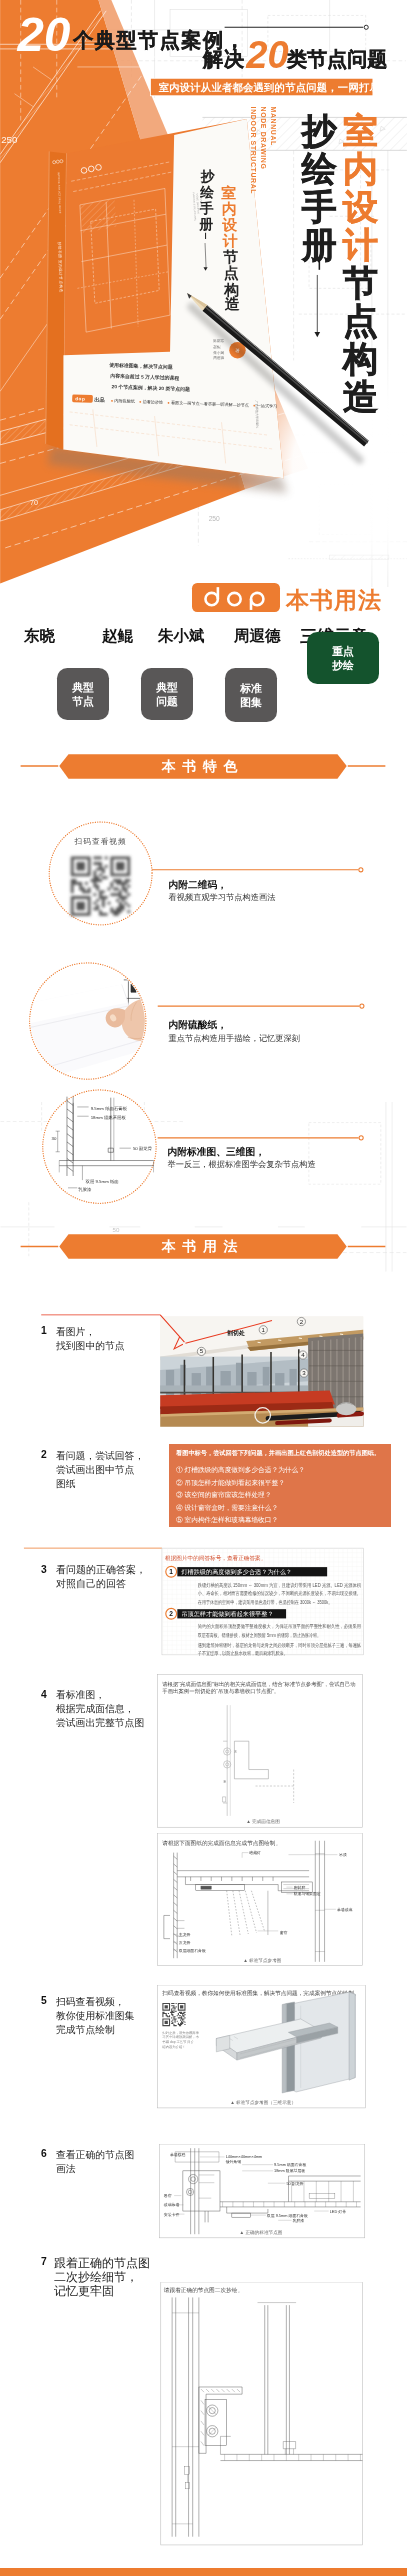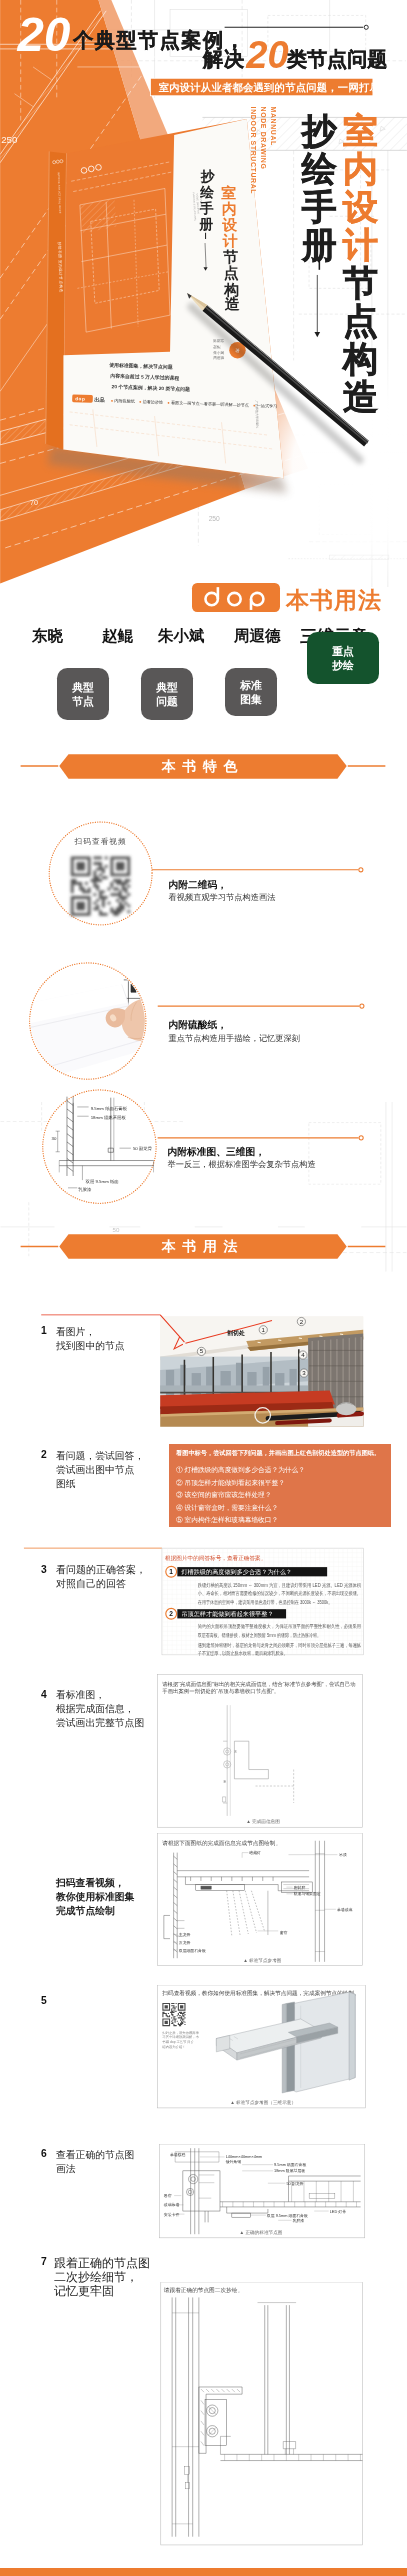--- a/index.html
+++ b/index.html
@@ -249,34 +249,34 @@
         <path d="M50 31 V8"></path>
     <circle cx="82" cy="31" r="12"></circle>
     <circle cx="126" cy="31" r="12"></circle>
         <path d="M114 31 V52"></path>
   </g>
 </svg>
 
 <div class="abs" style="left:286px;top:585px;font-size:23px;font-weight:900;color:#ED7C30;letter-spacing:1px;">本书用法</div>
 
 <div class="abs" style="left:0;top:626px;width:407px;font-size:15.5px;font-weight:bold;color:#141414;">
-  <span class="abs" style="left:32px;">东晓</span>
+  <span class="abs" style="left:24px;">东晓</span>
   <span class="abs" style="left:102px;">赵鲲</span>
   <span class="abs" style="left:158px;">朱小斌</span>
   <span class="abs" style="left:234px;">周遐德</span>
   <span class="abs" style="left:300px;top:-1.5px;font-weight:900;font-size:17px;">三维示意</span>
 </div>
 
 <div class="abs" style="left:57px;top:668px;width:52px;height:52px;background:#595757;border-radius:10.3px;color:#fff;font-size:10.8px;font-weight:bold;text-align:center;line-height:14px;padding-top:0;display:flex;align-items:center;justify-content:center;">
       <span>典型<br>节点</span>
     </div>
 <div class="abs" style="left:141px;top:668px;width:52px;height:52px;background:#595757;border-radius:10.3px;color:#fff;font-size:10.8px;font-weight:bold;text-align:center;line-height:14px;display:flex;align-items:center;justify-content:center;">
       <span>典型<br>问题</span>
     </div>
-<div class="abs" style="left:225px;top:668px;width:52px;height:48px;background:#595757;border-radius:10.3px;color:#fff;font-size:10.8px;font-weight:bold;text-align:left;line-height:14px;display:flex;align-items:center;justify-content:center;">
+<div class="abs" style="left:225px;top:668px;width:52px;height:54px;background:#595757;border-radius:10.3px;color:#fff;font-size:10.8px;font-weight:bold;text-align:left;line-height:14px;display:flex;align-items:center;justify-content:center;">
       <span>标准<br>图集</span>
     </div>
 <div class="abs" style="left:307px;top:632px;width:72px;height:52px;background:#14532d;border-radius:10.3px;color:#fff;font-size:10.8px;font-weight:bold;text-align:center;line-height:14px;display:flex;align-items:center;justify-content:center;">
       <span>重点<br>抄绘</span>
     </div>
 
 <svg class="abs" style="left:0;top:750px" width="407" height="33" viewBox="0 0 790 64">
   <line x1="40" y1="31" x2="113" y2="31" stroke="#ED7C30" stroke-width="2.5"></line>
   <line x1="675" y1="31" x2="748" y2="31" stroke="#ED7C30" stroke-width="2.5"></line>
   <polygon points="133,8 655,8 673,31 655,56 133,56 115,31" fill="#ED7C30"></polygon>
@@ -585,21 +585,21 @@
     <text x="347" y="215">次龙骨</text>
     <text x="347" y="230">双层纸面石膏板</text>
   </g>
   <g stroke="#777" stroke-width="0.5">
         <path d="M344,197 h-8 M344,212 h-8 M344,227 h-8"></path>
       </g>
   <text x="472" y="250" font-size="9" fill="#666">▲ 标准节点参考图</text>
 </svg>
 
 <div class="abs" style="left:41px;top:1995px;font-size:10.3px;font-weight:bold;color:#111;">5</div>
-<div class="abs" style="left:56px;top:1876px;font-size:9.8px;color:#222;line-height:14px;font-weight:bold;">扫码查看视频，<br>教你使用标准图集<br>完成节点绘制</div>
+<div class="abs" style="left:56px;top:1995px;font-size:9.8px;color:#222;line-height:14px;">扫码查看视频，<br>教你使用标准图集<br>完成节点绘制</div>
 
 <svg class="abs" style="left:0;top:1985px" width="407" height="126" viewBox="0 0 790 245">
   <defs>
         <filter id="f5blur" x="-10%" y="-10%" width="120%" height="120%">
           <feGaussianBlur stdDeviation="1.4"></feGaussianBlur>
         </filter>
       </defs>
   <rect x="306" y="0" width="404" height="239" fill="#fff" stroke="#b5b5b5" stroke-width="1"></rect>
   <text x="315" y="20" font-size="11" fill="#444">扫码查看视频，教你如何使用标准图集，解决节点问题，完成案例节点的绘制。</text>
   <g transform="translate(315,35) scale(0.39)" filter="url(#f5blur)">

